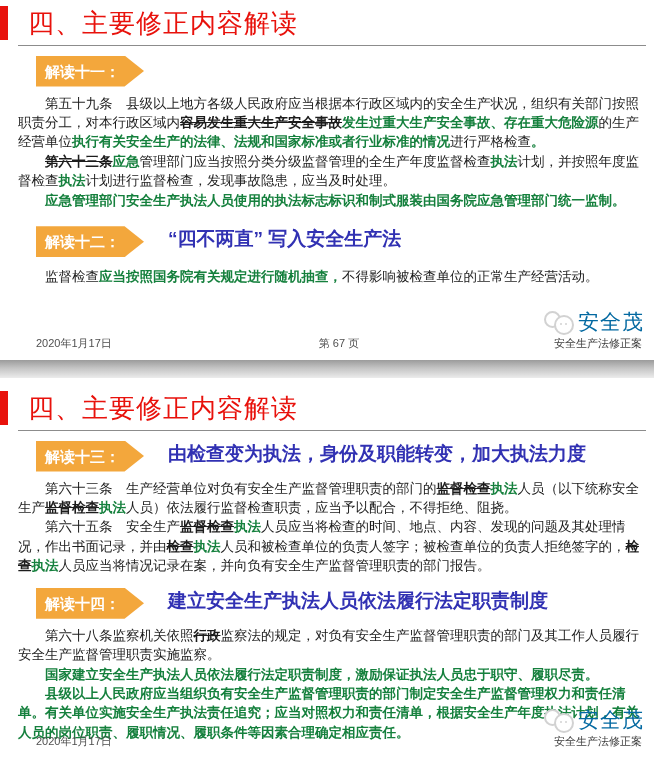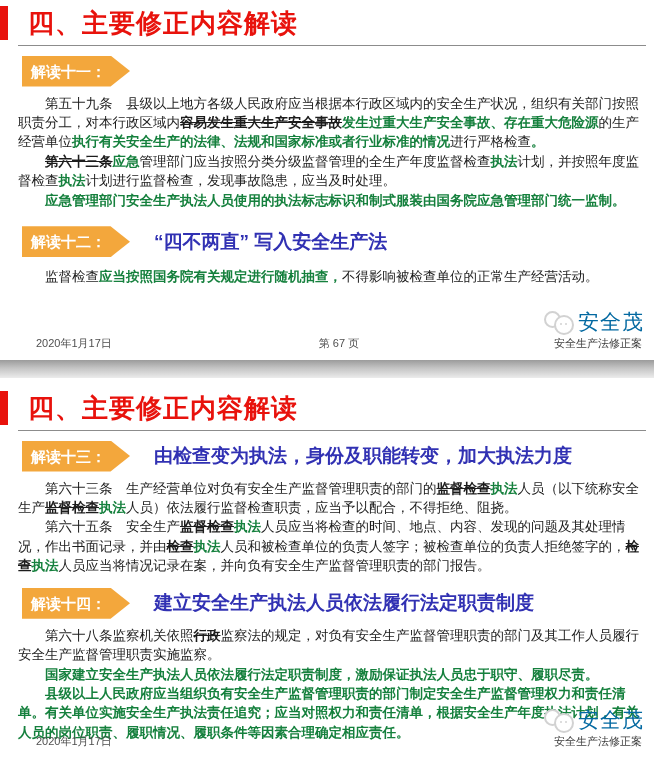--- a/index.html
+++ b/index.html
@@ -11,29 +11,29 @@
   .slide { position: relative; background: #fff; }
   .slide-1 { height: 360px; }
   .slide-2 { height: 380px; }
 
   .red-bar {
     position: absolute; left: 0; top: 6px;
     width: 8px; height: 34px; background: #e8120c;
   }
   .slide-title {
     margin: 0 0 0 28px; padding-top: 7px;
-    font-size: 26px; font-weight: bold; color: #e8120c;
+    font-size: 26px; font-weight: normal; color: #e8120c;
     letter-spacing: 1px; line-height: 1.25;
   }
   .rule {
     border: none; border-top: 1px solid #8c8c8c;
     margin: 5px 8px 0 18px;
   }
 
-  .interp-row { display: flex; align-items: center; margin: 10px 0 0 22px; }
+  .interp-row { display: flex; align-items: flex-start; margin: 10px 0 0 36px; }
   .interp-label {
     background: #f3a73c; color: #ffffff; font-weight: bold;
     font-size: 15px; line-height: 1;
     padding: 8px 24px 8px 9px;
     clip-path: polygon(0 0, 82% 0, 100% 50%, 82% 100%, 0 100%);
     white-space: nowrap;
   }
   .interp-heading {
     color: #3131b3; font-weight: bold; font-size: 19px;
     margin-left: 24px; white-space: nowrap;

